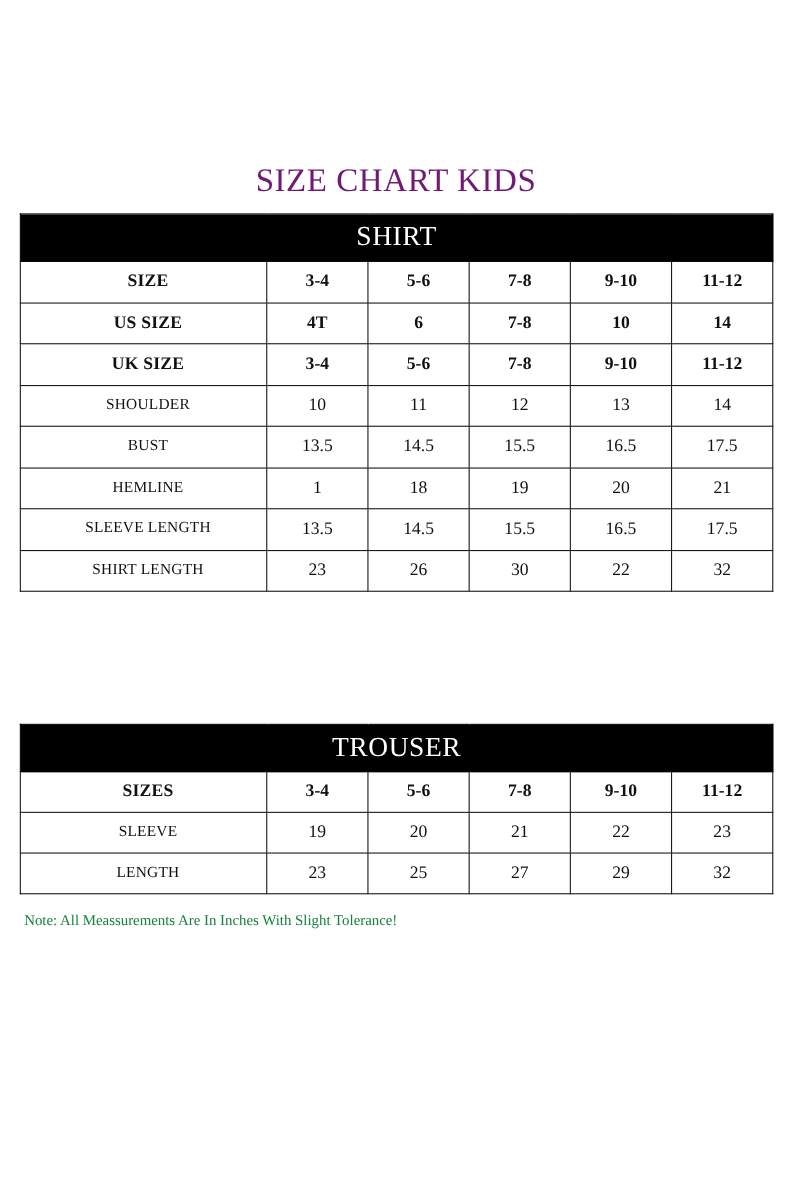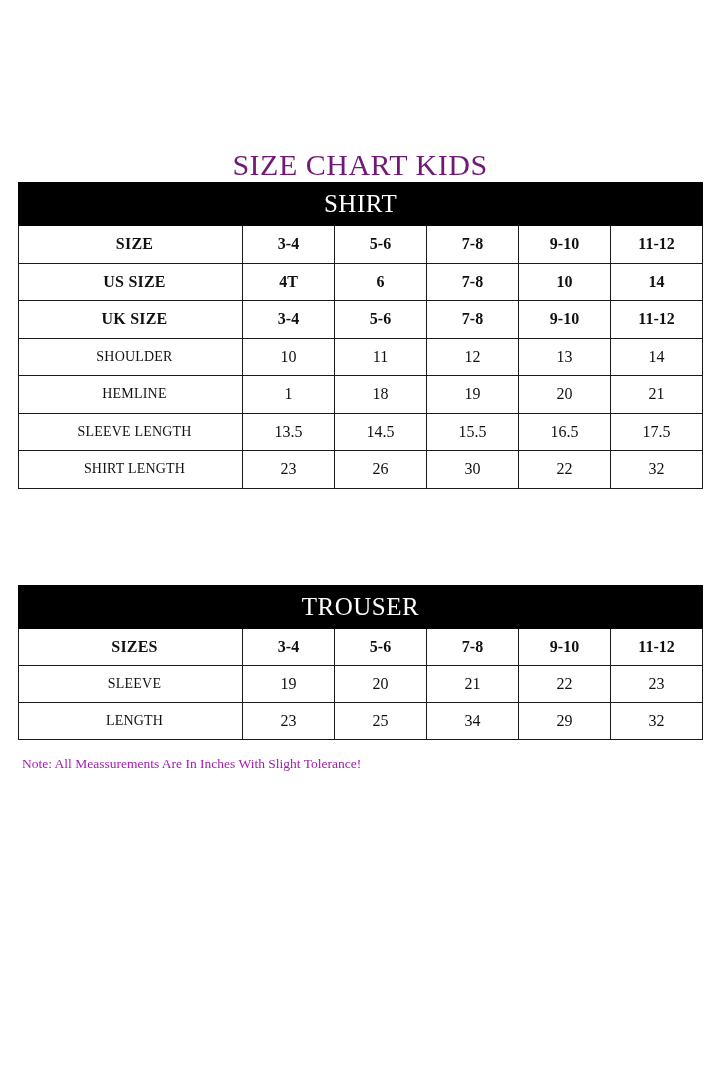--- a/index.html
+++ b/index.html
@@ -88,24 +88,24 @@
     font-weight: 400;
   }
   tr.trow { height: 37.5px; }
   tr.trow-sm { height: 37px; }
   .col-label { width: 224px; }
   .col-v { width: 92px; }
   .spacer-1 { height: 96px; }
   .note {
     margin: 16px 0 0 4px;
     font-size: 13.5px;
-    color: #a21caf;
+    color: #15803d;
     font-family: "Liberation Serif", serif;
   }
-  .tbl-wrap { width: 684px; margin: 0 auto; }
+  .tbl-wrap { width: 684px; margin: 12px auto; }
 </style>
 </head>
 <body>
 
 <div class="page">
 
   <div class="title">SIZE CHART KIDS</div>
 
   <div class="tbl-wrap">
     <table class="size-table">
@@ -151,20 +151,28 @@
 
         <tr class="trow data-row">
           <td class="row-head-cell">SHOULDER</td>
           <td>10</td>
           <td>11</td>
           <td>12</td>
           <td>13</td>
           <td>14</td>
         </tr>
 
+        <tr class="trow data-row">
+          <td class="row-head-cell">BUST</td>
+          <td>13.5</td>
+          <td>14.5</td>
+          <td>15.5</td>
+          <td>16.5</td>
+          <td>17.5</td>
+        </tr>
 
         <tr class="trow data-row">
           <td class="row-head-cell">HEMLINE</td>
           <td>1</td>
           <td>18</td>
           <td>19</td>
           <td>20</td>
           <td>21</td>
         </tr>
 
@@ -221,21 +229,21 @@
           <td>20</td>
           <td>21</td>
           <td>22</td>
           <td>23</td>
         </tr>
 
         <tr class="trow-sm data-row">
           <td class="row-head-cell">LENGTH</td>
           <td>23</td>
           <td>25</td>
-          <td>34</td>
+          <td>27</td>
           <td>29</td>
           <td>32</td>
         </tr>
       </tbody>
     </table>
   </div>
 
   <div class="note">Note: All Meassurements Are In Inches With Slight Tolerance!</div>
 
 </div>

